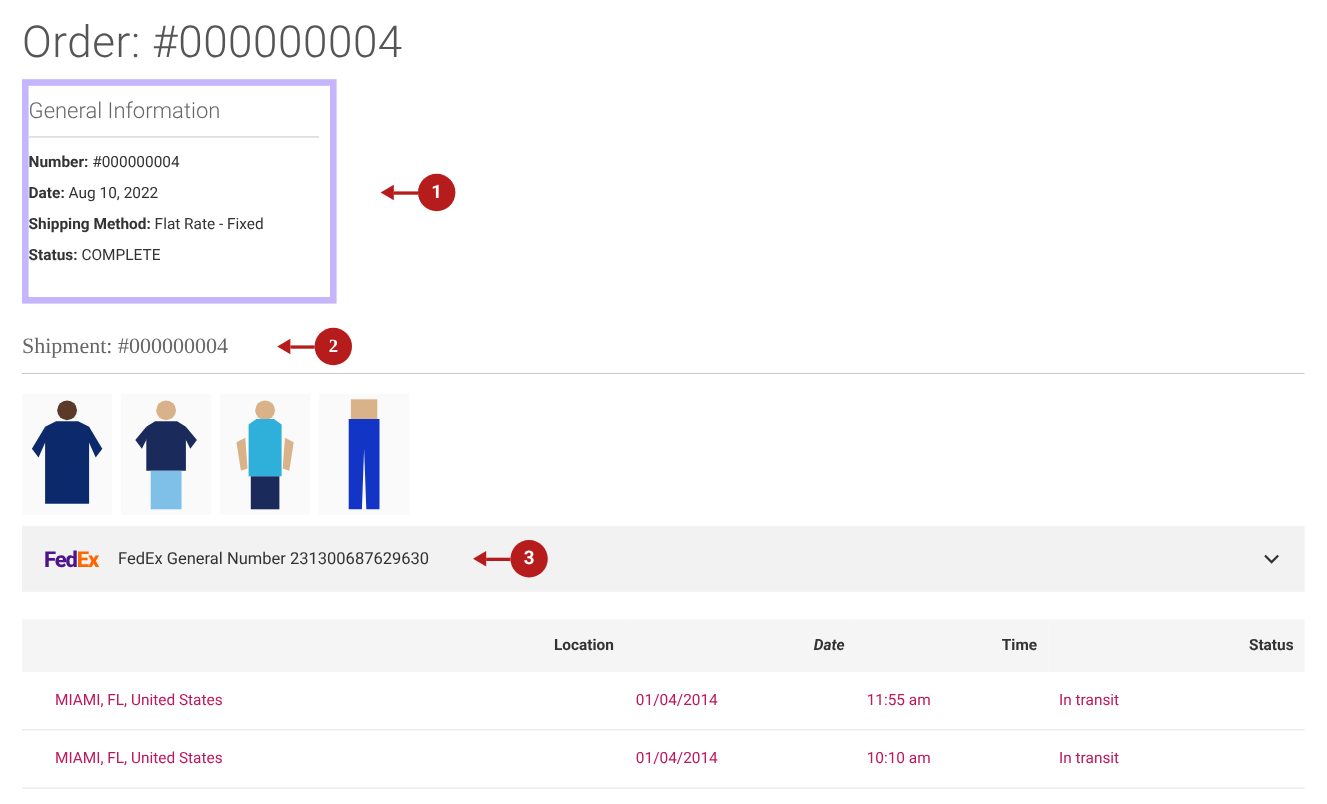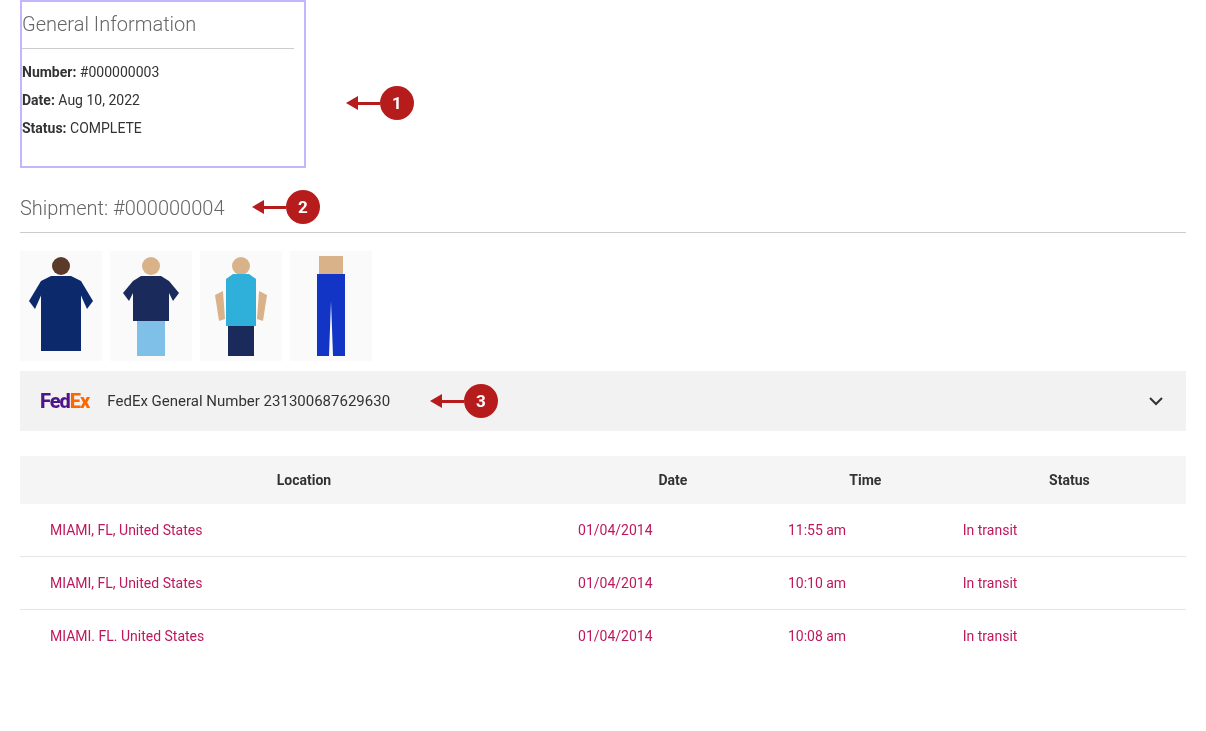--- a/index.html
+++ b/index.html
@@ -15,21 +15,21 @@
     }
     .page-title {
       font-size: 40px;
       font-weight: 300;
       color: #555;
       padding: 15px 0 10px 0;
       letter-spacing: 0.5px;
     }
 
     .general-info-box {
-      border: 2px solid #c4b5fd;
+      border: 6px solid #c4b5fd;
       padding: 10px 10px 18px 0;
       width: 286px;
       position: relative;
     }
     .section-heading {
       font-size: 20px;
       font-weight: 300;
       color: #666;
       padding-bottom: 12px;
       border-bottom: 1px solid #ccc;
@@ -68,20 +68,21 @@
       font-weight: 700;
       font-size: 17px;
     }
 
     .callout-1 { top: 86px; left: 326px; }
     .callout-1 .callout-line { width: 22px; }
 
     .shipment-row {
       position: relative;
       margin-top: 28px;
+      font-family: Liberation Serif, serif;
     }
     .shipment-heading {
       font-size: 20px;
       font-weight: 300;
       color: #666;
       padding-bottom: 12px;
       border-bottom: 1px solid #ccc;
     }
     .callout-2 { top: -6px; left: 232px; }
     .callout-2 .callout-line { width: 22px; }
@@ -136,59 +137,64 @@
 
     .tracking-table {
       width: 100%;
       margin-top: 25px;
       border-collapse: collapse;
     }
     .tracking-table thead tr {
       background: #f5f5f5;
     }
     .tracking-table th {
-      text-align: center;
+      text-align: right;
       padding: 16px 10px;
       font-size: 14px;
       font-weight: 700;
       color: #333;
     }
     .tracking-table td {
       padding: 18px 10px;
       font-size: 14px;
       color: #be185d;
       border-bottom: 1px solid #e5e5e5;
     }
     .tracking-table th:first-child,
     .tracking-table td:first-child {
       padding-left: 30px;
     }
     .col-location { width: 47%; }
-    .col-date { width: 18%; }
+    .col-date { width: 18%; font-style: italic; }
     .col-time { width: 15%; }
     .col-status { width: 20%; }
 
     
     .product-thumb svg { width: 100%; height: 100%; }
   </style>
 </head>
 <body>
 
 <div class="page">
+  <h1 class="page-title">Order: #000000004</h1>
 
   <div style="position:relative;">
     <div class="general-info-box">
       <div class="section-heading">General Information</div>
       <div class="info-line">
         <span class="info-label">Number:</span>
-        <span>#000000003</span>
+        <span>#000000004</span>
       </div>
       <div class="info-line">
         <span class="info-label">Date:</span>
         <span>Aug 10, 2022</span>
+      </div>
+      <div class="info-line">
+        <span class="info-label">Shipping Method:</span>
+        <span>Flat Rate - Fixed</span>
       </div>
       <div class="info-line">
         <span class="info-label">Status:</span>
         <span>COMPLETE</span>
       </div>
     </div>
     <div class="callout callout-1">
       <div class="callout-arrow"></div>
       <div class="callout-line"></div>
       <div class="callout-circle">1</div>

